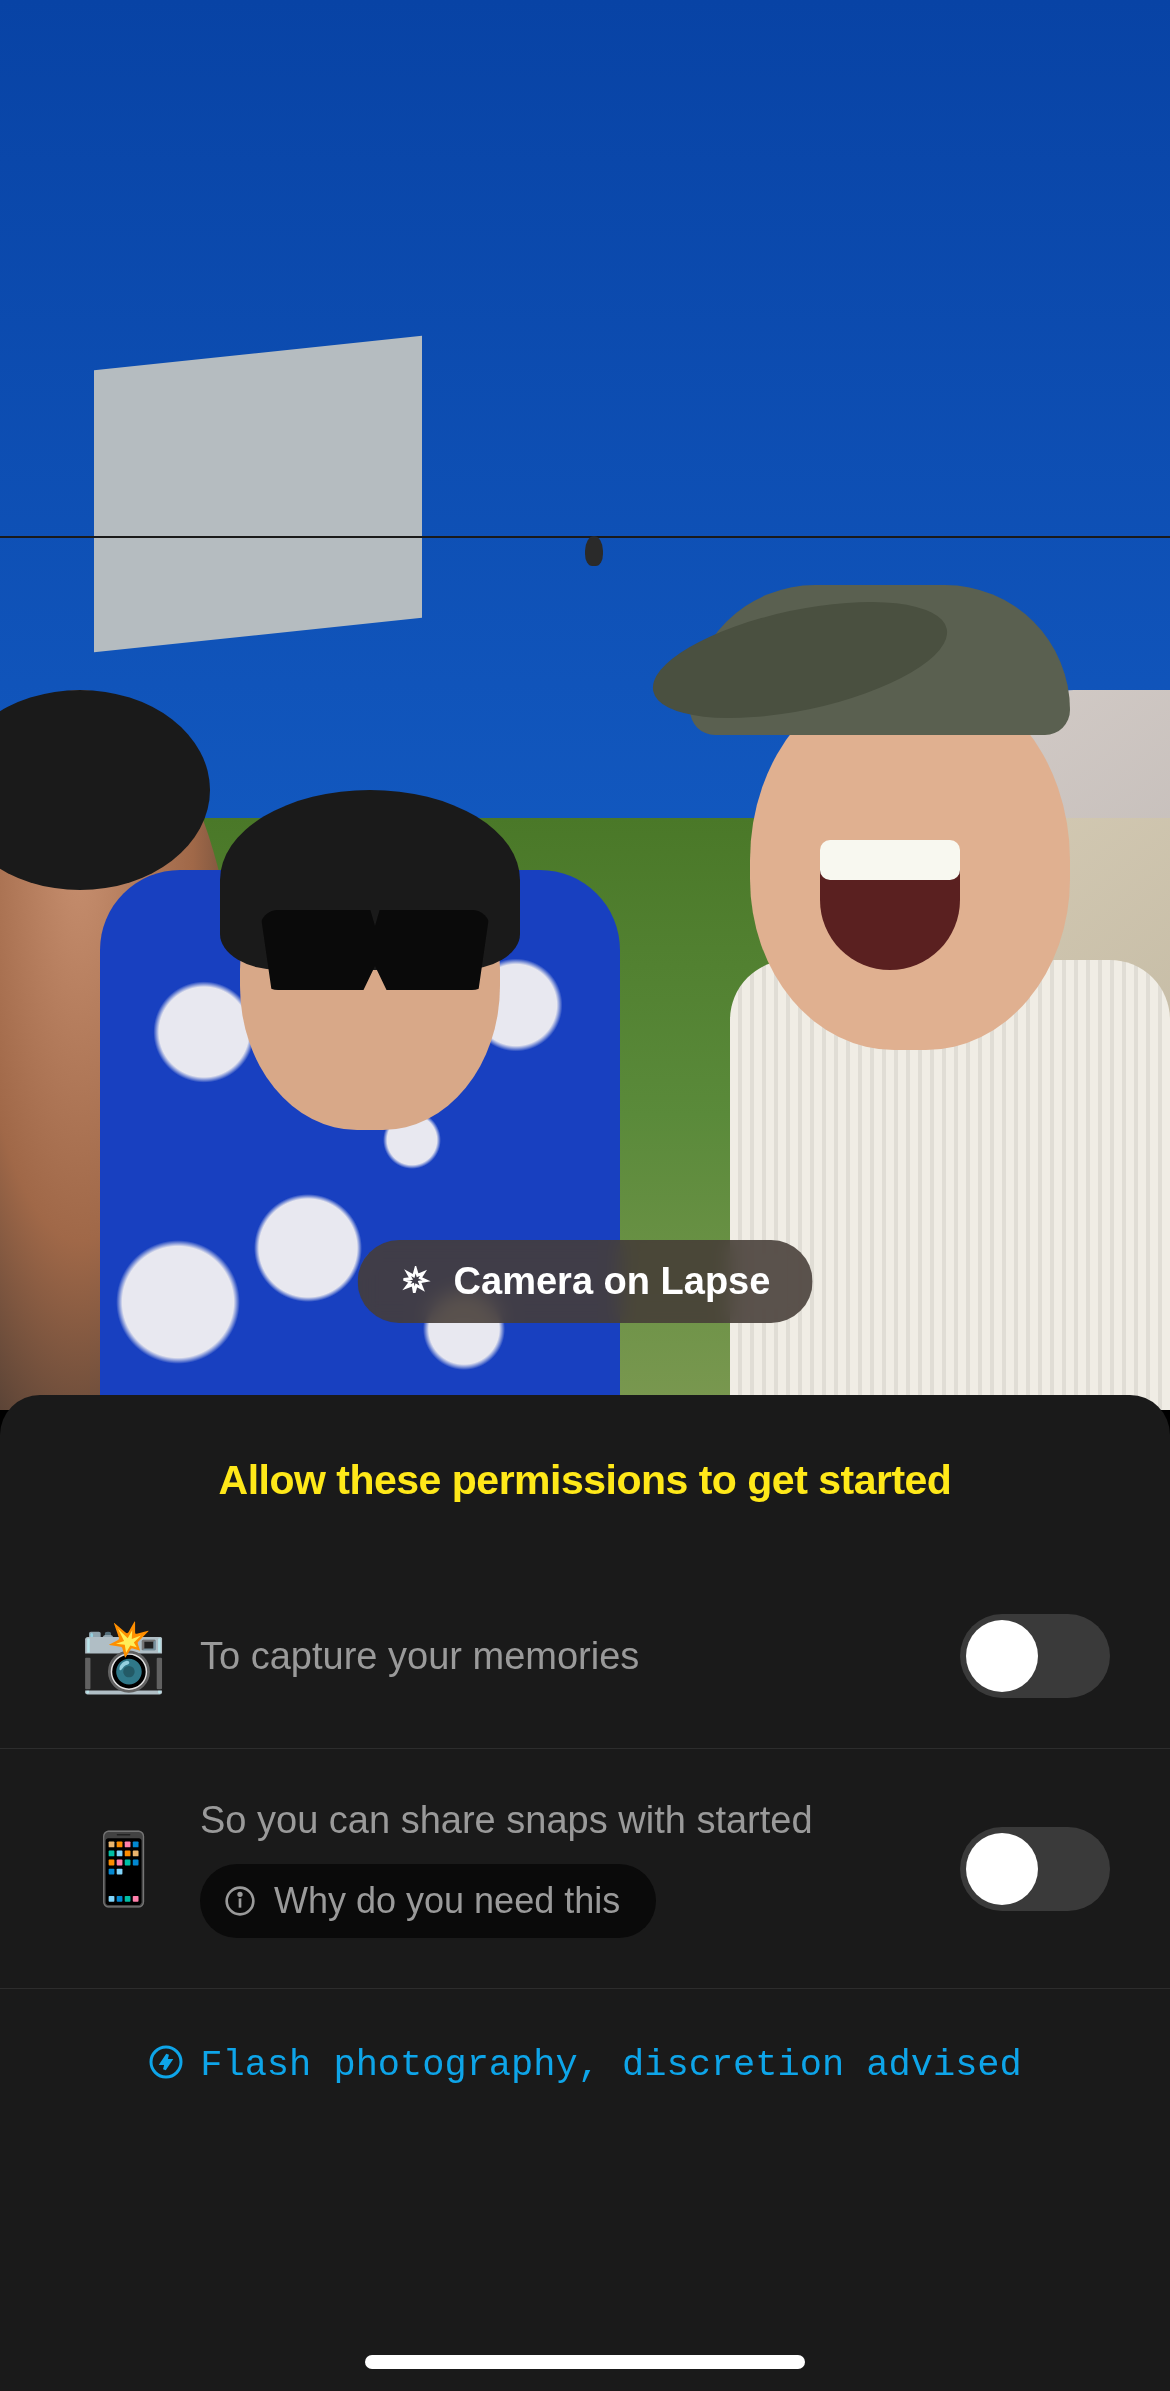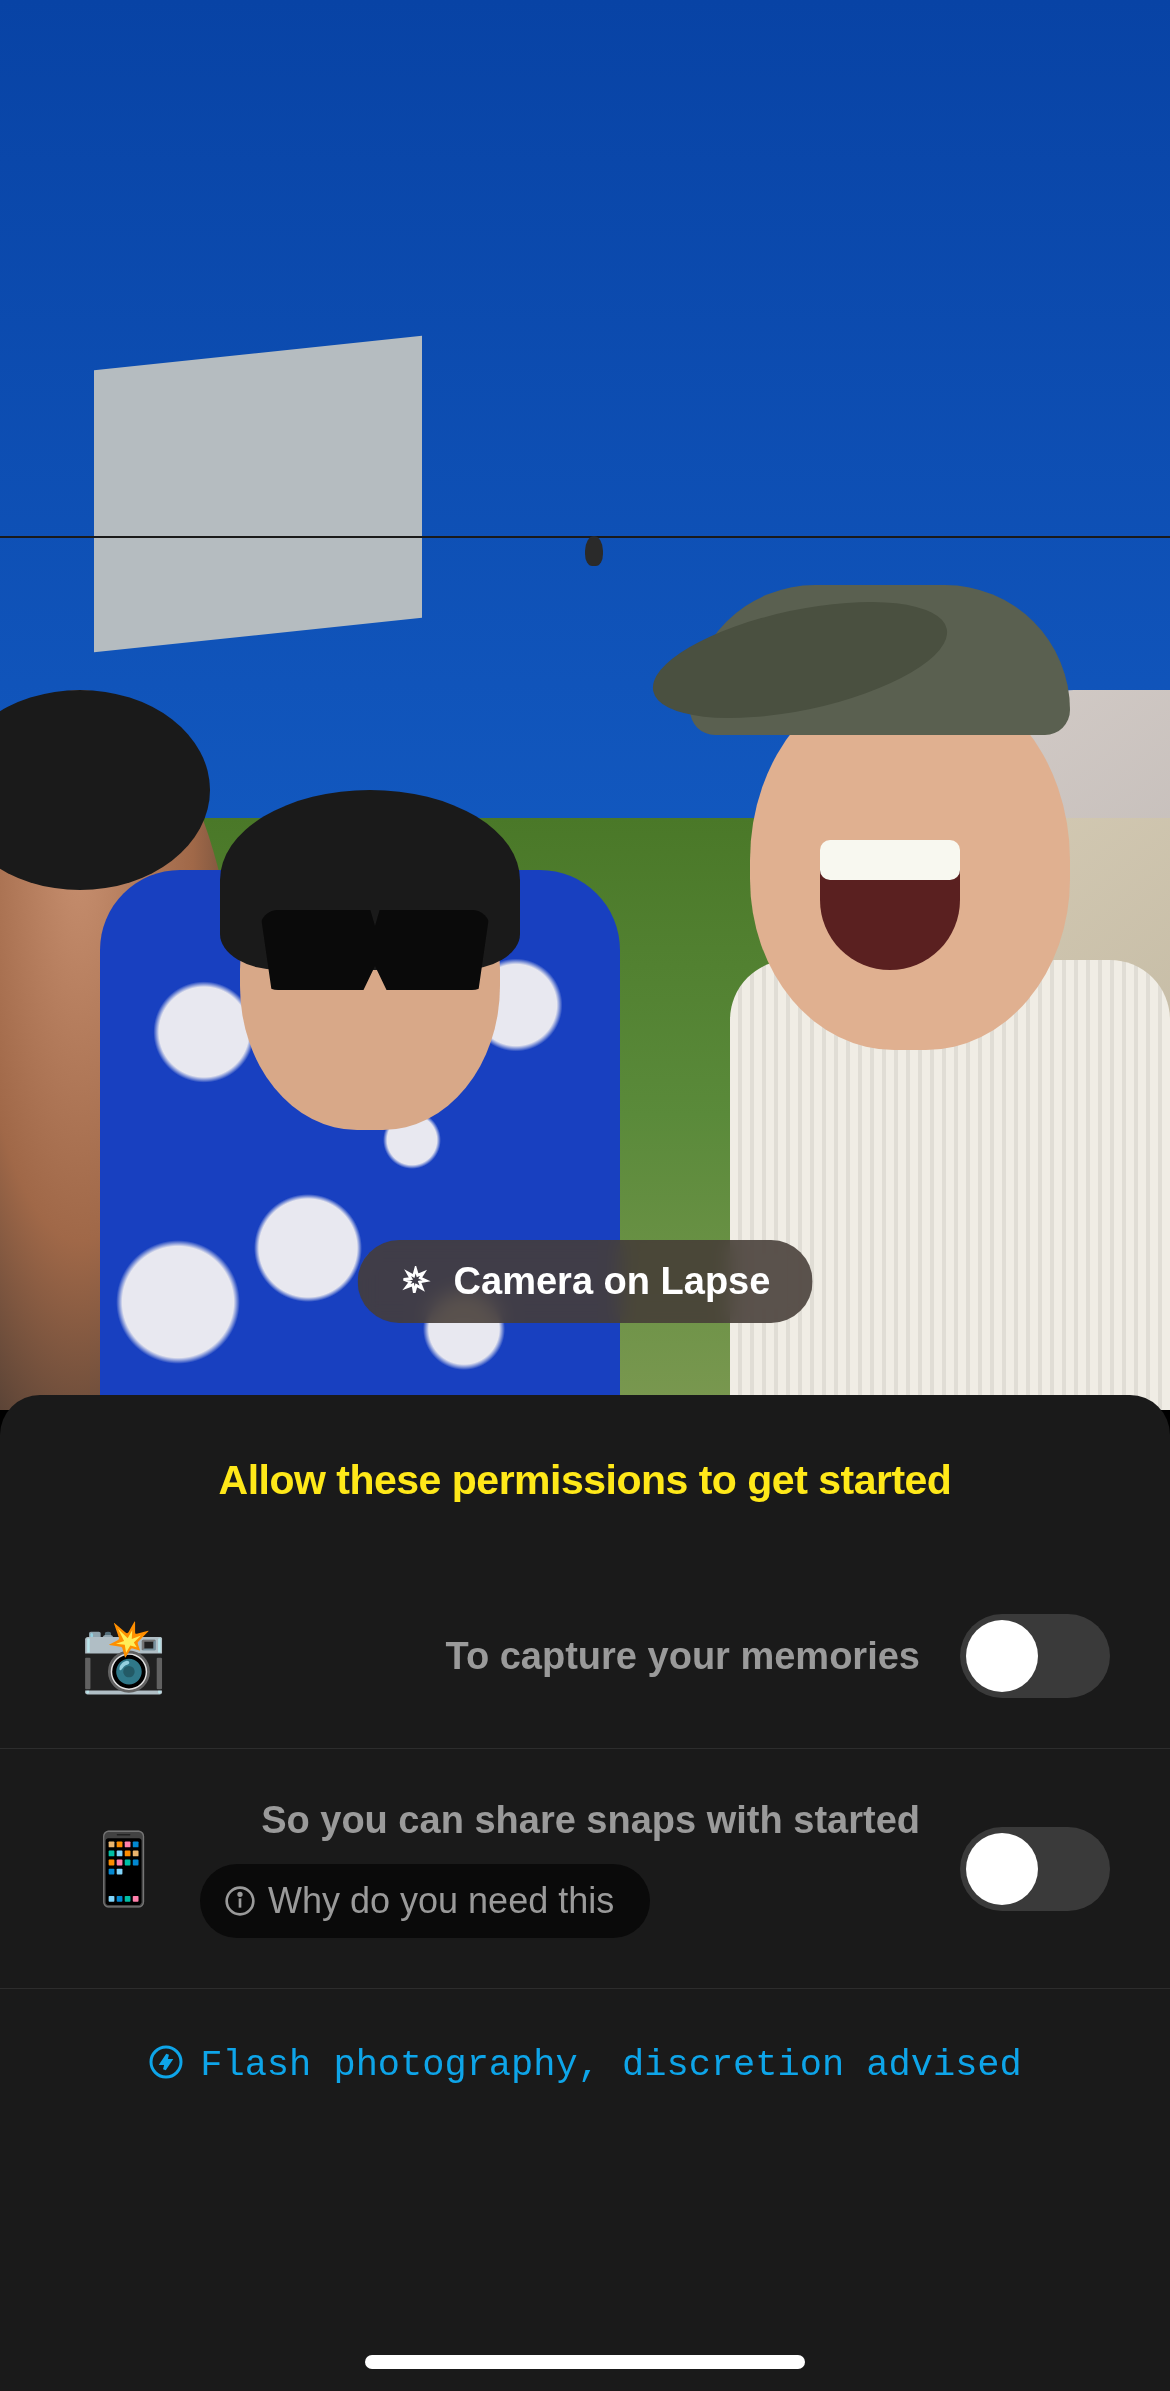--- a/index.html
+++ b/index.html
@@ -303,28 +303,27 @@
       color: #fff;
       font-size: 48px;
       font-weight: 700;
       margin-bottom: 6px;
       letter-spacing: -0.5px;
     }
     
     .perm-subtitle {
       color: #9a9a9a;
       font-size: 38px;
-      font-weight: 700;
-      text-align: right;
+      font-weight: 400;
     }
     
     .why-chip {
       display: inline-flex;
       align-items: center;
-      gap: 12px;
+      gap: 18px;
       background: #0a0a0a;
       border-radius: 100px;
       padding: 16px 36px 16px 24px;
       margin-top: 22px;
     }
     
     .why-chip .info-icon {
       color: #9a9a9a;
       width: 32px;
       height: 32px;

